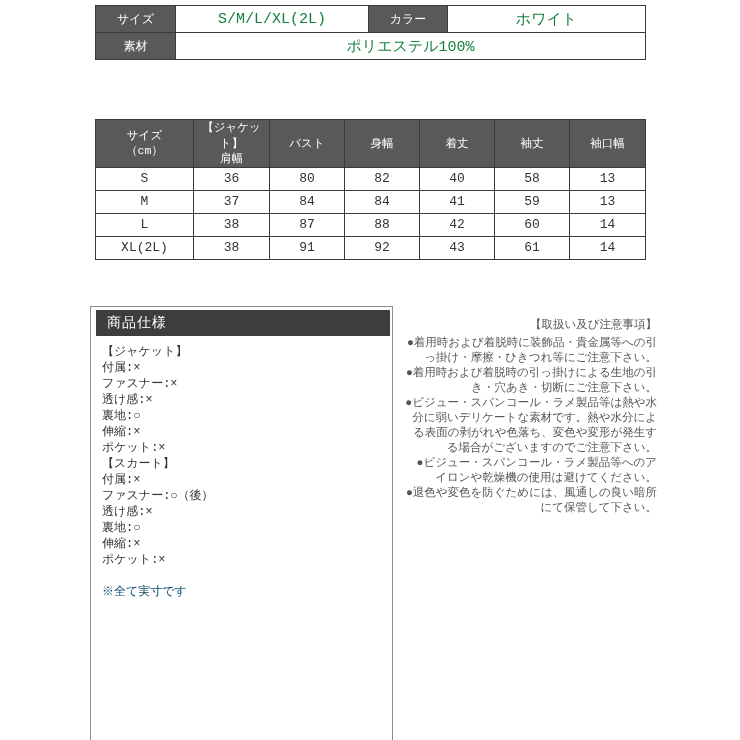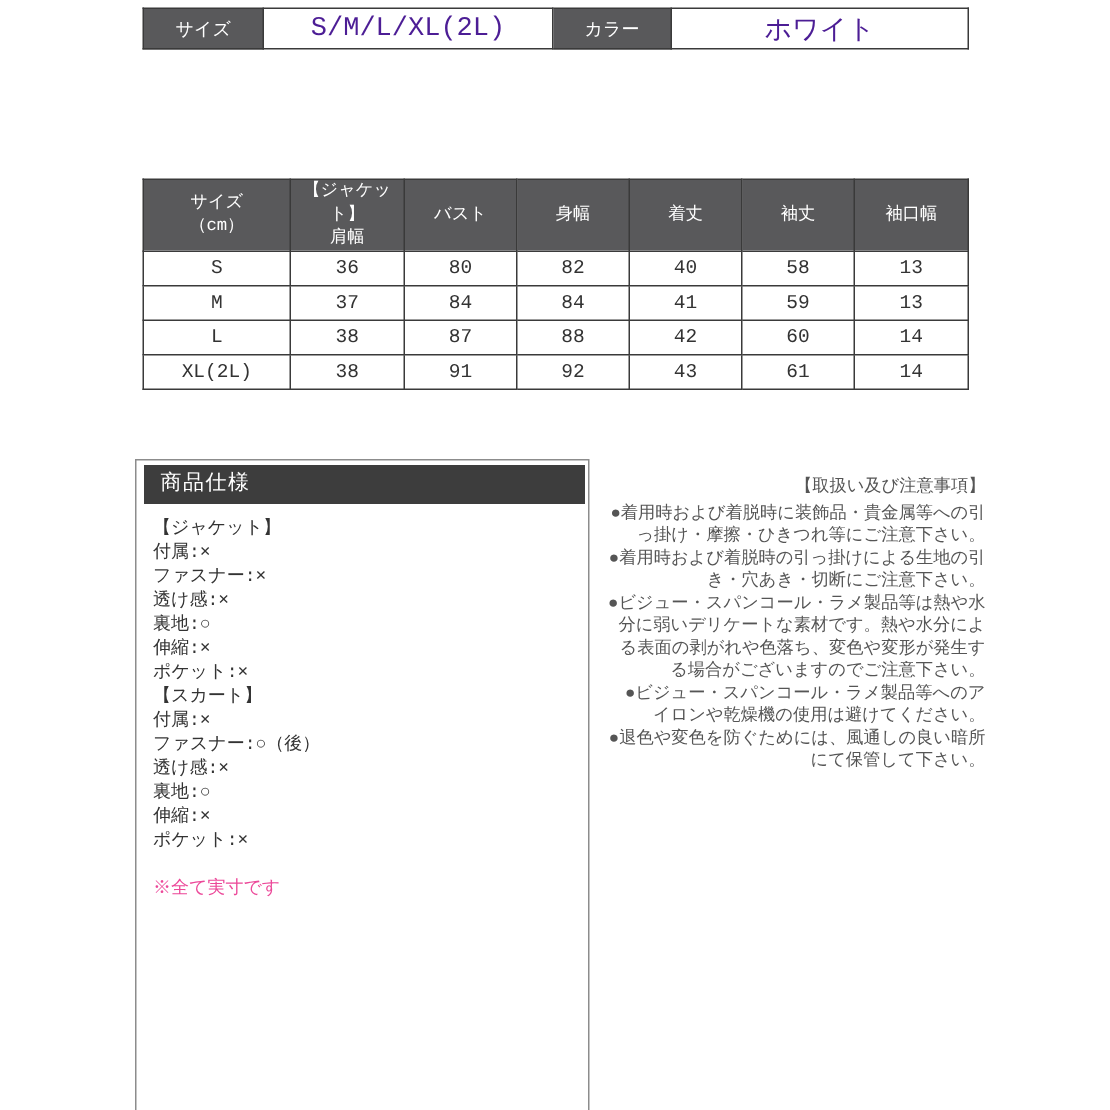--- a/index.html
+++ b/index.html
@@ -14,21 +14,21 @@
 
   
   .info-table {
     position:absolute; left:95px; top:5px;
     border-collapse:collapse; table-layout:fixed;
   }
   .info-table td {
     border:1px solid #3a3a3a;
     height:27px;
     text-align:center; vertical-align:middle;
-    font-size:18px; color:#4c1d95;
+    font-size:15px; color:#15803d;
     background:#fff;
   }
   .info-table td.hd {
     background:#59595b; color:#ffffff; font-size:12px;
   }
 
   
   .size-table {
     position:absolute; left:95px; top:119px;
     border-collapse:collapse; table-layout:fixed;
@@ -59,21 +59,21 @@
     font-size:14px; height:26px; line-height:26px;
     padding-left:11px;
     letter-spacing:1px;
   }
   .spec-lines {
     padding:8px 10px 0 11px;
     font-size:12px; color:#333;
     line-height:16px;
   }
   .spec-line { white-space:pre; }
-  .spec-footnote { margin-top:16px; font-size:12px; color:#ec4899; }
+  .spec-footnote { margin-top:16px; font-size:12px; color:#0c4a6e; }
 
   
   .notes {
     position:absolute; left:405px; top:317px;
     width:252px;
     font-size:11.5px; color:#555;
     line-height:15px;
     text-align:right;
   }
   .notes-title { margin-bottom:3px; color:#555; }
@@ -90,20 +90,24 @@
         <col style="width:193px">
         <col style="width:79px">
         <col style="width:198px">
     </colgroup>
     <tbody>
       <tr>
         <td class="hd">サイズ</td>
         <td>S/M/L/XL(2L)</td>
         <td class="hd">カラー</td>
         <td>ホワイト</td>
+      </tr>
+      <tr>
+        <td class="hd">素材</td>
+        <td colspan="3">ポリエステル100%</td>
       </tr>
     </tbody>
   </table>
 
   <table class="size-table">
     <colgroup>
       <col style="width:98px">
         <col style="width:76px">
         <col style="width:75px">
         <col style="width:75px">

